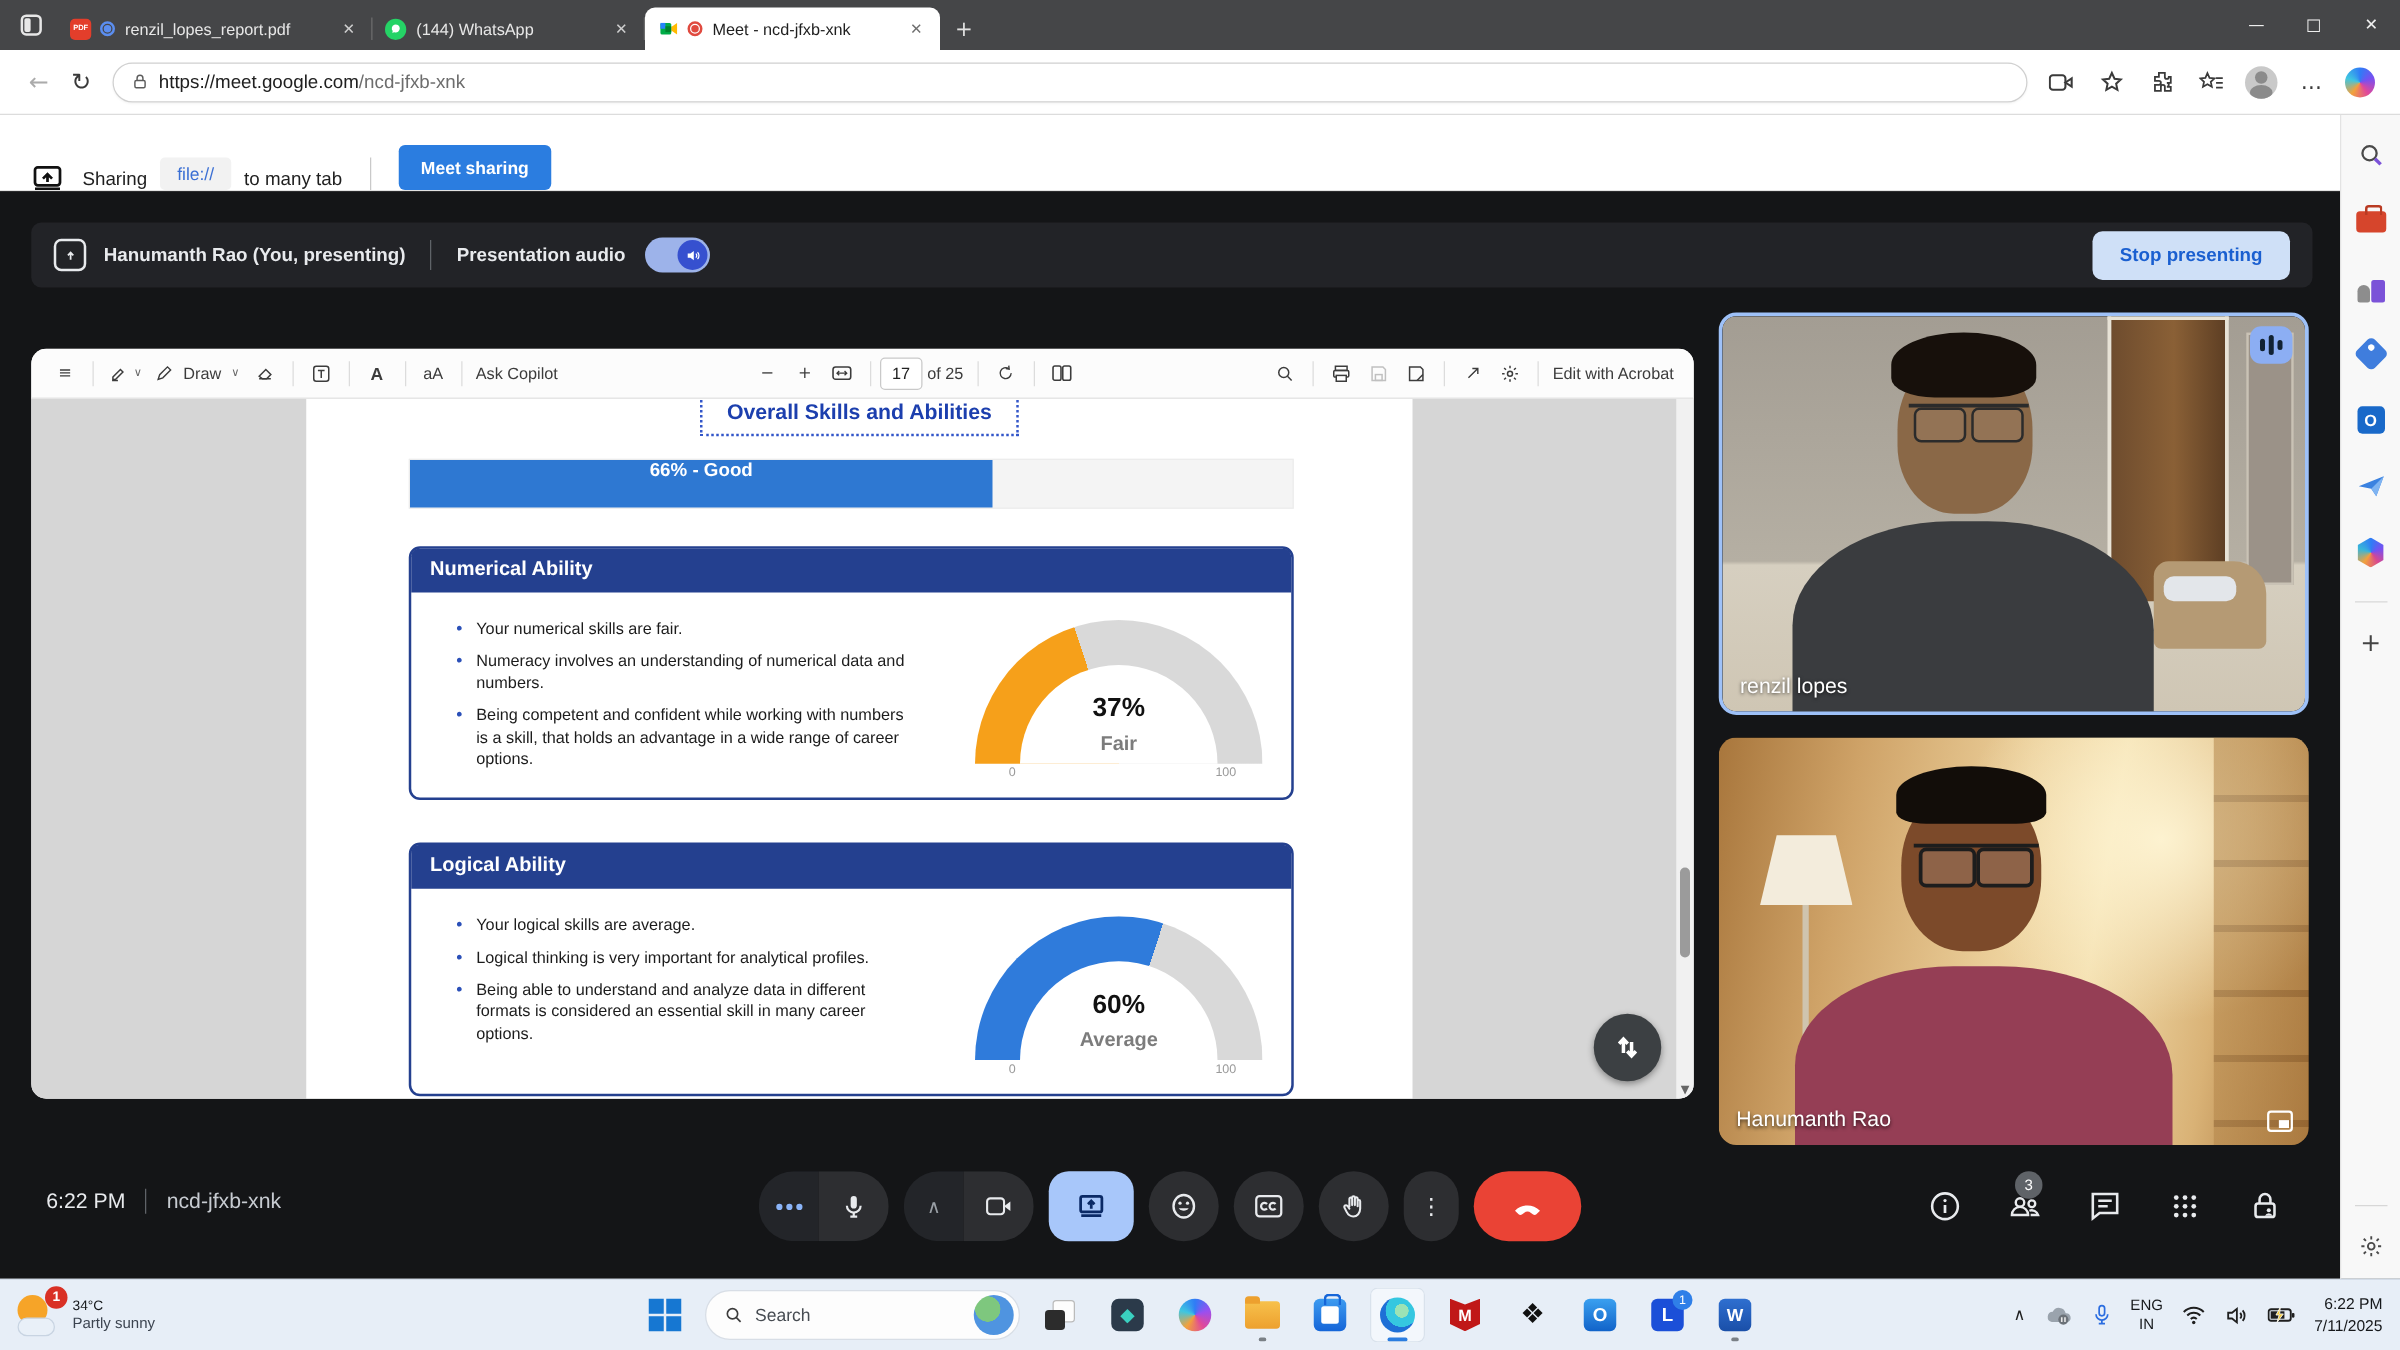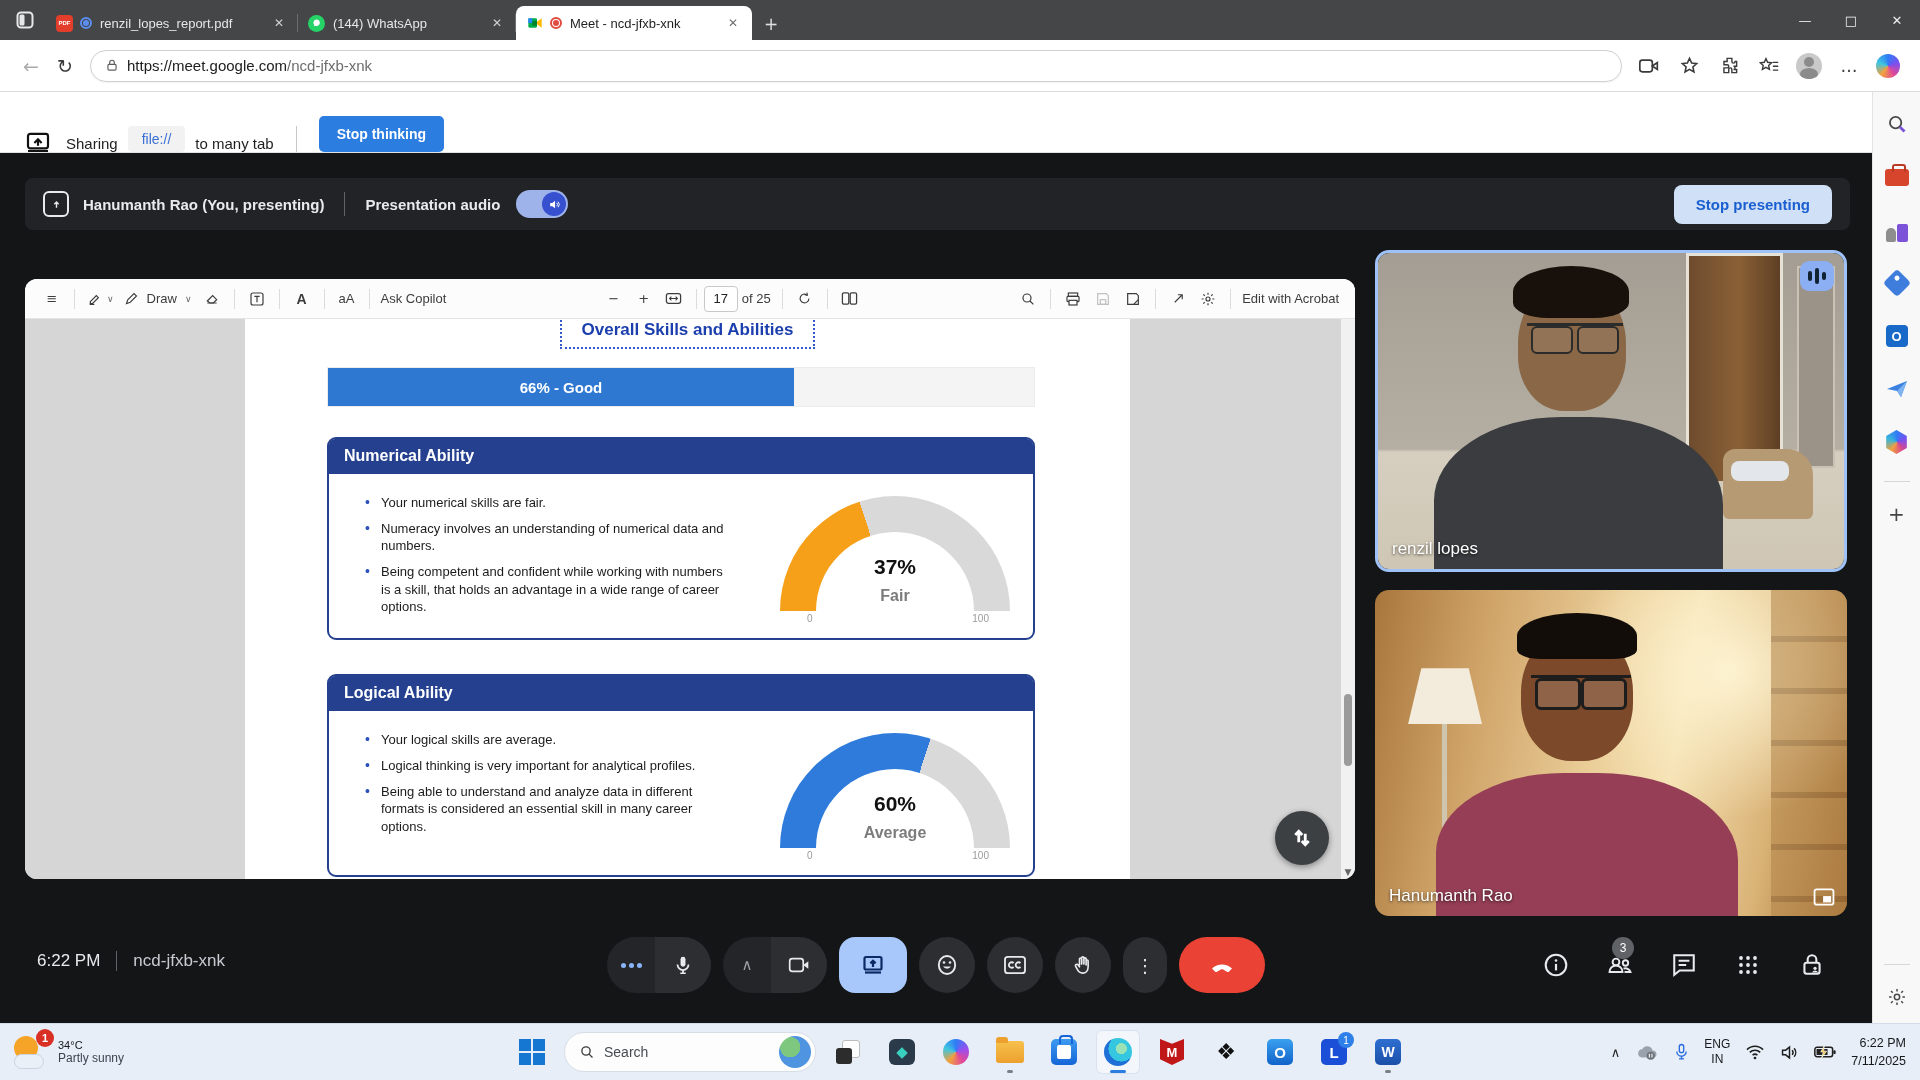--- a/index.html
+++ b/index.html
@@ -72,21 +72,21 @@
 .pdf-body { flex:1; background:#d6d6d6; position:relative; overflow:hidden; }
 .pdf-page { position:absolute; left:220px; top:0; bottom:0; width:885px; background:#ffffff; overflow:hidden; }
 .vscroll { position:absolute; right:0; top:0; bottom:0; width:14px; background:#f1f1f1; }
 .vscroll .thumb { position:absolute; left:3px; top:375px; width:8px; height:72px; border-radius:4px; background:#9b9b9b; }
 .vscroll .arr { position:absolute; bottom:2px; left:0; right:0; text-align:center; font-size:9px; color:#666; }
 .float-scroll { position:absolute; right:26px; bottom:14px; width:54px; height:54px; border-radius:50%; background:#3c4043; display:flex; align-items:center; justify-content:center; box-shadow:0 2px 6px rgba(0,0,0,.4); }
 
 
 .title-box { margin:-6px auto 0; width:fit-content; border:2px dotted #3356c9; padding:5px 20px 7px; color:#1c3fae; font-weight:bold; font-size:17px; }
 .overall-bar { margin:18px 0 0 82px; width:708px; height:40px; background:#f4f4f4; border:1px solid #ececec; }
-.overall-fill { height:100%; width:calc(var(--p,0)*1%); background:#2e78d2; display:flex; align-items:center; justify-content:center; color:#fff; font-weight:bold; font-size:15px; }
+.overall-fill { height:100%; width:calc(var(--p,0)*1%); background:#2e78d2; display:flex; justify-content:center; color:#fff; font-weight:bold; font-size:15px; }
 .card { margin:30px 0 0 82px; width:708px; border:2px solid #24408f; border-radius:9px; background:#fff; }
 .card + .card { margin-top:34px; }
 .card-header { background:#24408f; color:#fff; font-weight:bold; font-size:16px; padding:8px 15px 9px; border-radius:6px 6px 0 0; }
 .card-body { display:flex; padding:12px 20px 14px 8px; }
 .bullets { width:398px; list-style:none; padding:8px 0 0 28px; }
 .bullets li { position:relative; font-size:13px; color:#1c1c1c; line-height:1.32; margin-bottom:9px; padding-left:16px; }
 .bullets li::before { content:"•"; position:absolute; left:0; top:-1px; color:#2b50b8; font-size:14px; }
 .gauge-wrap { margin-left:auto; width:236px; padding-top:10px; }
 .gauge { width:230px; height:115px; position:relative; overflow:hidden; margin:0 auto; }
 .gauge .arc { width:230px; height:230px; border-radius:50%;
@@ -306,21 +306,21 @@
   <div class="sharingbar">
     <svg width="24" height="20" viewBox="0 0 26 22">
           <rect x="2" y="2" width="22" height="16" rx="2.5" fill="none" stroke="#111" stroke-width="2.4"></rect>
           <path d="M9 12l4-4 4 4M13 8v7" fill="none" stroke="#111" stroke-width="2.4"></path>
           <path d="M2 21h22" stroke="#111" stroke-width="2.4"></path>
         </svg>
     <span class="txt" style="margin-left:16px">Sharing</span>
     <span class="share-pill">file://</span>
     <span class="txt">to many tab</span>
     <span class="vdiv"></span>
-    <button class="stop-sharing">Stop thinking</button>
+    <button class="stop-sharing">Meet sharing</button>
   </div>
 
   <div class="meetarea">
 
     <div class="banner">
       <span class="present-ic">
         <svg width="13" height="13" viewBox="0 0 24 24">
               <path d="M12 18V8M8 11.5L12 7.5l4 4" fill="none" stroke="#e8eaed" stroke-width="2.6"></path>
             </svg>
       </span>

